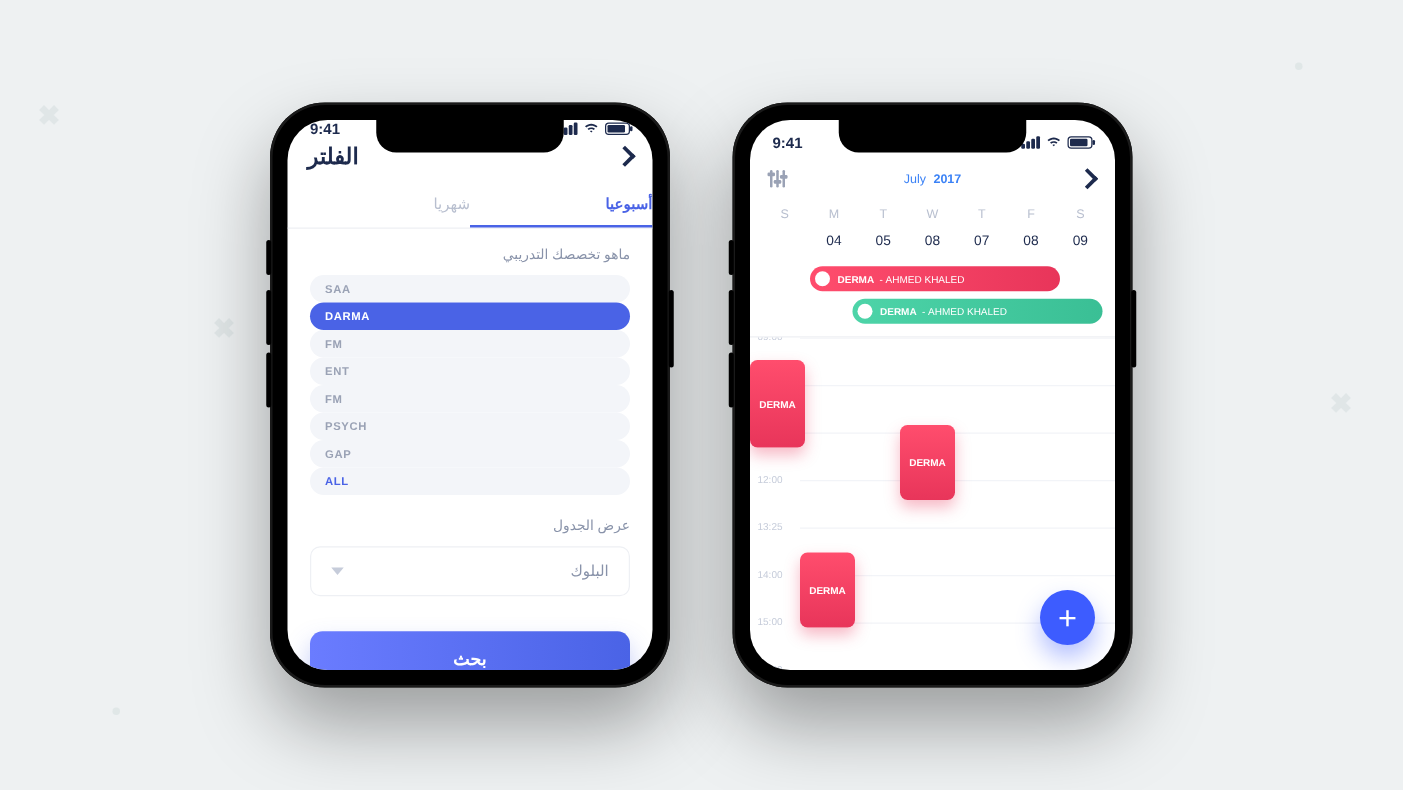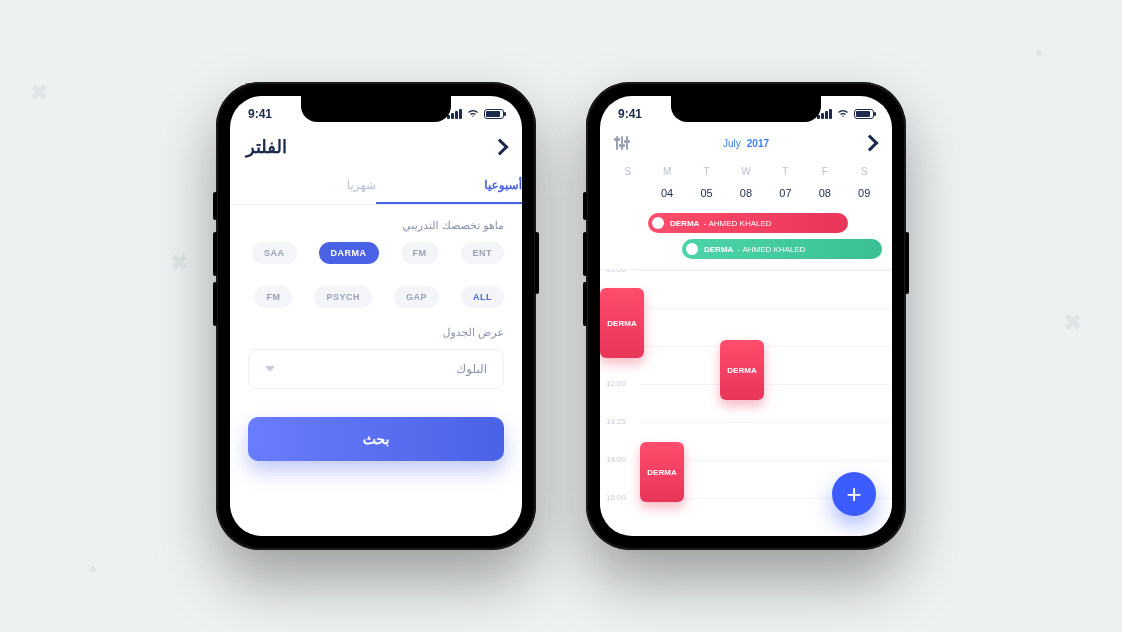--- a/index.html
+++ b/index.html
@@ -59,21 +59,21 @@
   }
   .hdr .title { font-size:18px; font-weight:700; color:#1d2a4d; flex:1; }
   .chev { width:12px;height:12px;border-right:3px solid #1d2a4d;border-bottom:3px solid #1d2a4d; transform:rotate(-45deg); }
 
   .tabs { display:flex; border-bottom:1px solid #eef0f4;}
   .tab { flex:1; text-align:right; padding:10px 0; font-size:12px; color:#b8bfcf; cursor:pointer;}
   .tab.active { color:#4a63e6; font-weight:600; border-bottom:2px solid #4a63e6;}
 
   .section { padding: 14px 18px 4px; }
   .sec-label { text-align:right; font-size:11px; color:#8892a9; margin-bottom:10px;}
-  .chips { display:flex; flex-wrap:wrap; gap:22px; justify-content:flex-end;}
+  .chips { display:flex; flex-wrap:wrap; gap:0; justify-content:flex-end;flex-direction:column;}
   .chip {
     font-size:9px; font-weight:700; letter-spacing:.5px;
     padding:6px 12px; border-radius:14px;
     background:#f3f5f9; color:#9aa2b5; cursor:pointer;
   }
   .chip.sel { background:#4a63e6; color:#fff; }
   .chip.blue { color:#4a63e6; }
 
   .dd {
     margin-top:6px;

